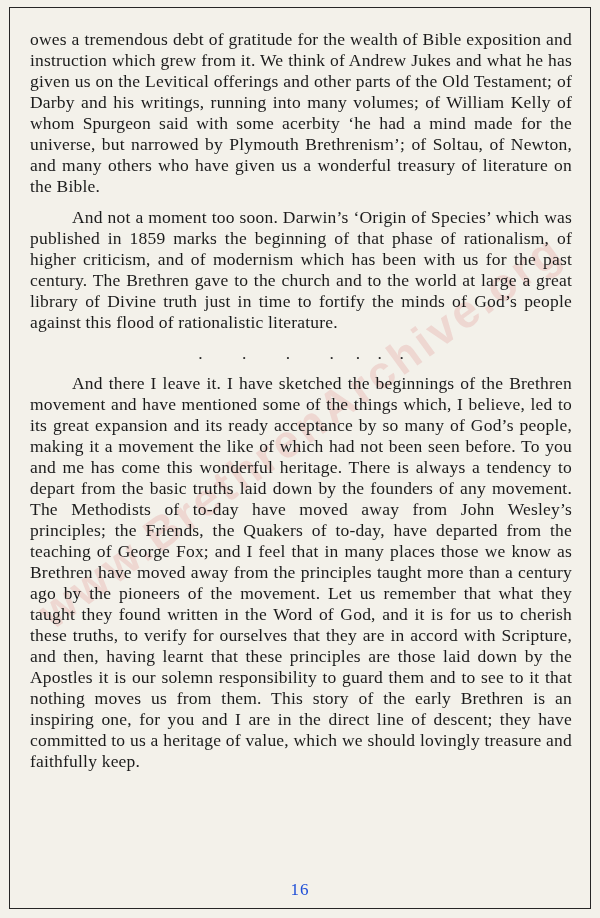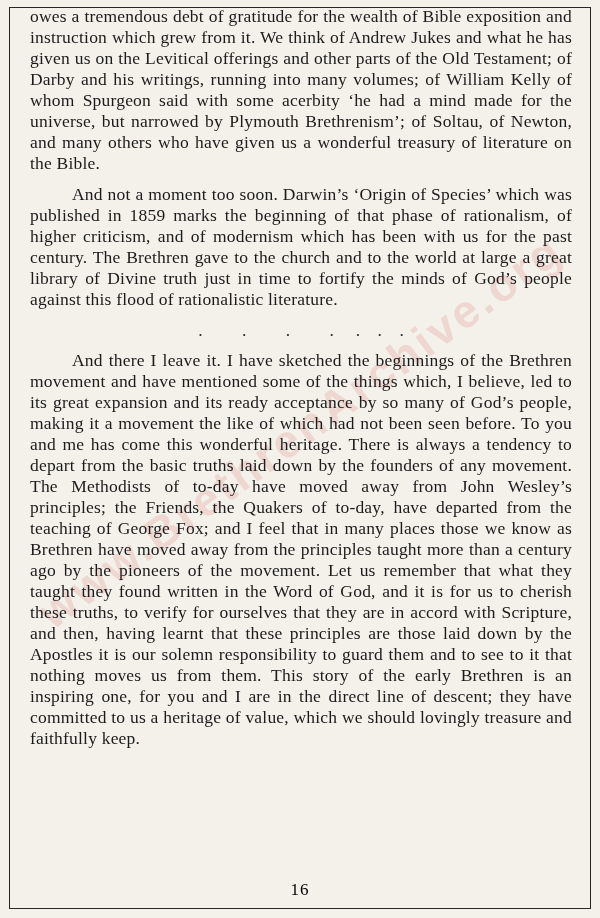--- a/index.html
+++ b/index.html
@@ -21,21 +21,21 @@
     position: absolute;
     top: 7px;
     left: 9px;
     right: 9px;
     bottom: 9px;
     border: 1.6px solid #262626;
     pointer-events: none;
   }
   .text-block {
     position: absolute;
-    top: 6px;
+    top: 29px;
     left: 30px;
     right: 28px;
   }
   .text-block p {
     margin: 0 0 10px 0;
     text-align: justify;
     text-indent: 42px;
     font-size: 17.5px;
     line-height: 21px;
     letter-spacing: 0.2px;
@@ -52,21 +52,21 @@
     color: #2a2a2a;
   }
   .page-number {
     position: absolute;
     bottom: 18px;
     left: 0;
     right: 0;
     text-align: center;
     font-size: 17px;
     letter-spacing: 1px;
-    color: #000000;
+    color: #1d4ed8;
   }
   .watermark {
     position: absolute;
     top: 47%;
     left: 50%;
     transform: translate(-50%, -50%) rotate(-36deg);
     font-family: "Liberation Sans", "DejaVu Sans", sans-serif;
     font-size: 46px;
     font-weight: bold;
     letter-spacing: 3px;

